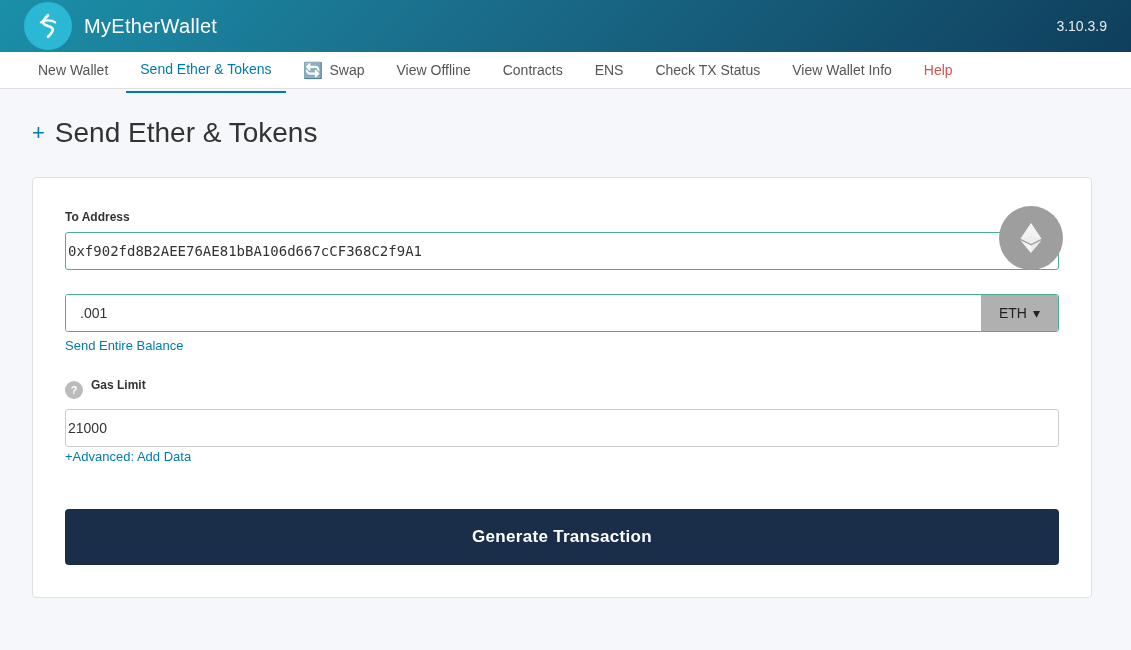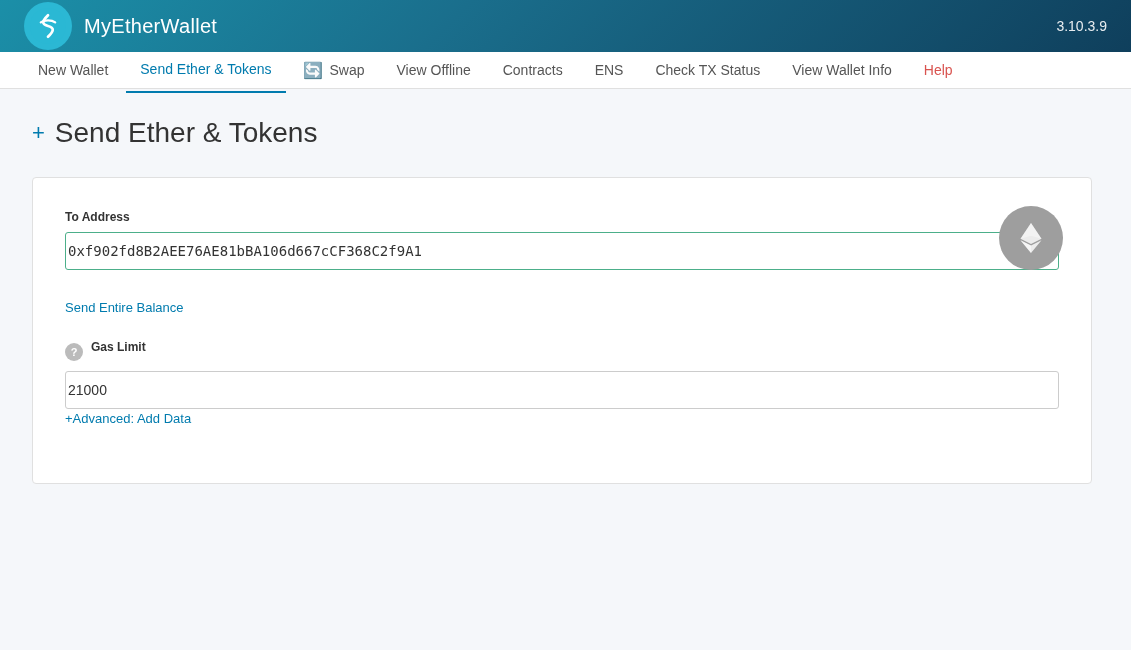--- a/index.html
+++ b/index.html
@@ -287,29 +287,37 @@
     </div>
 
     
     <div class="field-group">
       <div class="field-label">To Address</div>
       <input type="text" class="field-input" value="0xf902fd8B2AEE76AE81bBA106d667cCF368C2f9A1" style="">
     </div>
 
     
     <div class="field-group">
+      <div class="amount-row">
+        <input type="text" class="amount-input" value=".001" style="">
+        <div class="amount-currency">
+          <span>ETH</span>
+          <span>▾</span>
+        </div>
+      </div>
       <a class="send-balance-link">Send Entire Balance</a>
     </div>
 
     
     <div class="field-group">
       <div class="gas-label-row">
         <span class="help-icon">?</span>
         <span class="field-label" style="margin-bottom:9px">Gas Limit</span>
       </div>
       <input type="text" class="field-input normal-border" value="21000" style="">
       <a class="advanced-link">+Advanced: Add Data</a>
     </div>
 
     
+    <button class="generate-btn">Generate Transaction</button>
 
   </div>
 </div>
 
 </body></html>

